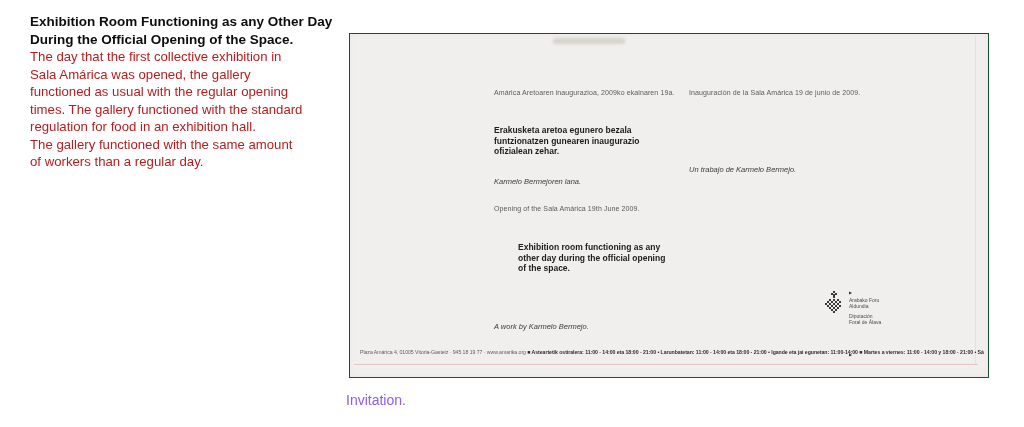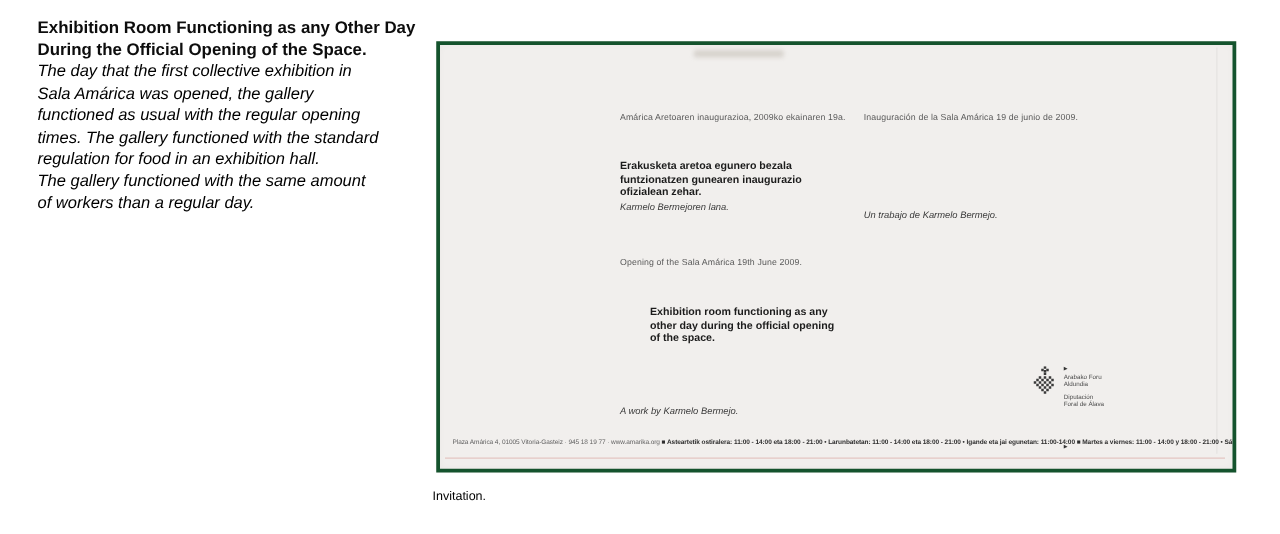--- a/index.html
+++ b/index.html
@@ -5,42 +5,42 @@
   html,body{margin:0;padding:0;}
   body{
     width:1024px;height:427px;position:relative;background:#ffffff;
     font-family:"Liberation Sans",sans-serif;color:#111;overflow:hidden;
   }
   .pre{white-space:pre-line;}
 
   
   .description{position:absolute;left:30px;top:13px;width:330px;}
   .desc-title{font-weight:bold;font-size:13.5px;line-height:17.5px;color:#0d0d0d;}
-  .desc-body{font-style:italic;font-size:13.2px;line-height:17.5px;color:#000000;}
+  .desc-body{font-size:13.2px;line-height:17.5px;color:#b91c1c;}
 
   
   .scan{
     position:absolute;left:349px;top:33px;width:640px;height:345px;
-    background:#f1efed;border:3px solid #14532d;box-sizing:border-box;
+    background:#f1efed;border:1px solid #14532d;box-sizing:border-box;
     box-shadow:inset 0 0 6px rgba(0,0,0,0.03);
   }
   .scan-fold{position:absolute;top:2px;right:12px;width:1px;height:96%;background:rgba(0,0,0,0.05);}
   .scan-smudge{position:absolute;left:203px;top:4px;width:72px;height:6px;
     background:rgba(150,140,125,0.28);filter:blur(1.5px);border-radius:2px;}
   .scan-bottomline{position:absolute;left:4px;top:330px;width:624px;height:1px;background:#e3c6c2;}
 
   .card-caption{position:absolute;font-size:7px;color:#5a5a5a;letter-spacing:0.1px;}
   .card-title{position:absolute;font-weight:bold;font-size:8.5px;line-height:10.5px;color:#1c1c1c;}
   .card-credit{position:absolute;font-style:italic;font-size:7.5px;color:#3a3a3a;}
 
   .pos-caption-eu{left:144px;top:55px;}
   .pos-caption-es{left:339px;top:55px;}
   .pos-title-eu{left:144px;top:91px;}
   .pos-title-es{left:339px;top:91px;}
-  .pos-credit-eu{left:144px;top:125px;}
+  .pos-credit-eu{left:144px;top:143px;}
   .pos-credit-es{left:339px;top:131px;}
   .pos-caption-en{left:144px;top:171px;}
   .pos-title-en{left:144px;top:208px;margin-left:24px;}
   .pos-credit-en{left:144px;top:247px;margin-top:41px;}
 
   
   .logo-dfa{position:absolute;left:474px;top:255px;width:62px;height:72px;}
   .dfa-emblem{position:absolute;left:0;top:2px;}
   .dfa-text{position:absolute;left:25px;top:8px;font-size:5px;line-height:6px;color:#4c4c4c;}
   .dfa-text .grp{margin-bottom:4px;}
@@ -55,21 +55,21 @@
   .amarica-bottom{font-family:"Liberation Serif",serif;font-weight:bold;font-size:6.5px;
     color:#2a2a2a;margin-left:28px;}
 
   
   .card-footer{position:absolute;left:10px;top:315px;width:624px;white-space:nowrap;
     overflow:hidden;font-size:5.2px;letter-spacing:-0.05px;}
   .footer-address{color:#5f5f5f;}
   .footer-schedule{color:#2e2e2e;font-weight:bold;}
 
   
-  .invitation-caption{position:absolute;left:346px;top:392px;font-size:10px;color:#000000;}
+  .invitation-caption{position:absolute;left:346px;top:392px;font-size:14px;color:#8b5cf6;}
 </style>
 </head>
 <body>
 
 <div class="description">
   <div class="desc-title pre">Exhibition Room Functioning as any Other Day
 During the Official Opening of the Space.</div>
   <div class="desc-body pre">The day that the first collective exhibition in
 Sala Amárica was opened, the gallery
 functioned as usual with the regular opening

